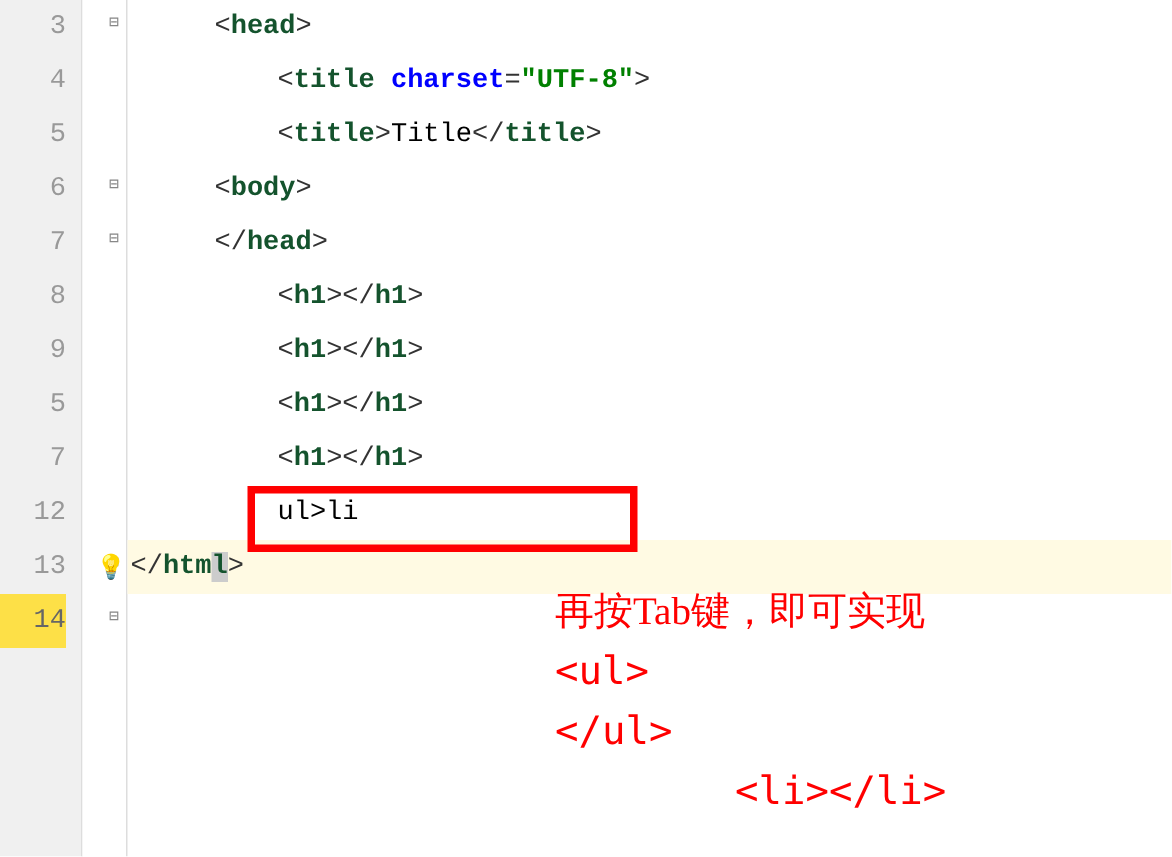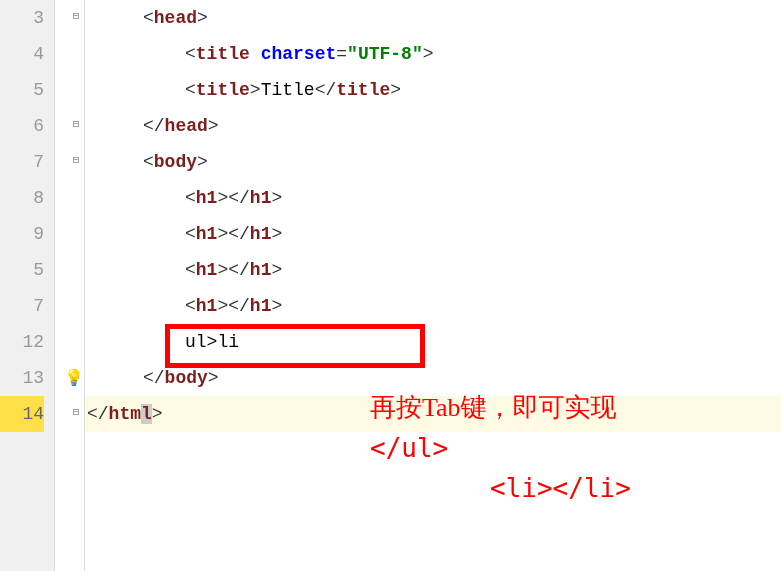--- a/index.html
+++ b/index.html
@@ -68,21 +68,21 @@
     .code-line {
       height: 36px;
       line-height: 36px;
       white-space: pre;
       padding-left: 2px;
     }
     .code-line.current {
       background: #fffae3;
     }
     .tag-bracket { color: #333; }
-    .tag-name { color: #7f1d1d; font-weight: bold; }
+    .tag-name { color: #14532d; font-weight: bold; }
     .attr-name { color: #0000ff; font-weight: bold; text-align: right; }
     .attr-value { color: #008000; font-weight: bold; }
     .plain-text { color: #000; }
     .cursor-mark {
       background: #ccc;
     }
     .red-box {
       position: absolute;
       border: 5px solid #ff0000;
       left: 165px;
@@ -149,31 +149,31 @@
       </div>
     <div class="marker-cell">
         <span class="fold-marker">⊟</span>
       </div>
   </div>
 
   <div class="code-area">
     <div class="code-line indent3"><span class="tag-bracket">&lt;</span><span class="tag-name">head</span><span class="tag-bracket">&gt;</span></div>
     <div class="code-line indent2"><span class="tag-bracket">&lt;</span><span class="tag-name">title</span> <span class="attr-name">charset</span><span class="tag-bracket">=</span><span class="attr-value">"UTF-8"</span><span class="tag-bracket">&gt;</span></div>
     <div class="code-line indent2"><span class="tag-bracket">&lt;</span><span class="tag-name">title</span><span class="tag-bracket">&gt;</span><span class="plain-text">Title</span><span class="tag-bracket">&lt;/</span><span class="tag-name">title</span><span class="tag-bracket">&gt;</span></div>
+    <div class="code-line indent3"><span class="tag-bracket">&lt;</span><span class="tag-name">body</span><span class="tag-bracket">&gt;</span></div>
     <div class="code-line indent3"><span class="tag-bracket">&lt;/</span><span class="tag-name">head</span><span class="tag-bracket">&gt;</span></div>
-    <div class="code-line indent3"><span class="tag-bracket">&lt;</span><span class="tag-name">body</span><span class="tag-bracket">&gt;</span></div>
     <div class="code-line indent2"><span class="tag-bracket">&lt;</span><span class="tag-name">h1</span><span class="tag-bracket">&gt;&lt;/</span><span class="tag-name">h1</span><span class="tag-bracket">&gt;</span></div>
     <div class="code-line indent2"><span class="tag-bracket">&lt;</span><span class="tag-name">h1</span><span class="tag-bracket">&gt;&lt;/</span><span class="tag-name">h1</span><span class="tag-bracket">&gt;</span></div>
     <div class="code-line indent2"><span class="tag-bracket">&lt;</span><span class="tag-name">h1</span><span class="tag-bracket">&gt;&lt;/</span><span class="tag-name">h1</span><span class="tag-bracket">&gt;</span></div>
     <div class="code-line indent2"><span class="tag-bracket">&lt;</span><span class="tag-name">h1</span><span class="tag-bracket">&gt;&lt;/</span><span class="tag-name">h1</span><span class="tag-bracket">&gt;</span></div>
     <div class="code-line indent2"><span class="plain-text">ul&gt;li</span></div>
-    <div class="code-line indent3"><span class="tag-bracket">&lt;/</span><span class="tag-name">body</span><span class="tag-bracket">&gt;</span></div>
     <div class="code-line current indent1"><span class="tag-bracket">&lt;/</span><span class="tag-name">htm</span><span class="tag-name cursor-mark">l</span><span class="tag-bracket">&gt;</span></div>
   </div>
 </div>
 
 <div class="red-box"></div>
 
 <div class="annotation">
   <div>再按Tab键，即可实现</div>
+  <div class="mono">&lt;ul&gt;</div>
   <div class="mono">&lt;/ul&gt;</div>
   <div class="mono" style="padding-left:120px">&lt;li&gt;&lt;/li&gt;</div>
 </div>
 
 </body></html>

